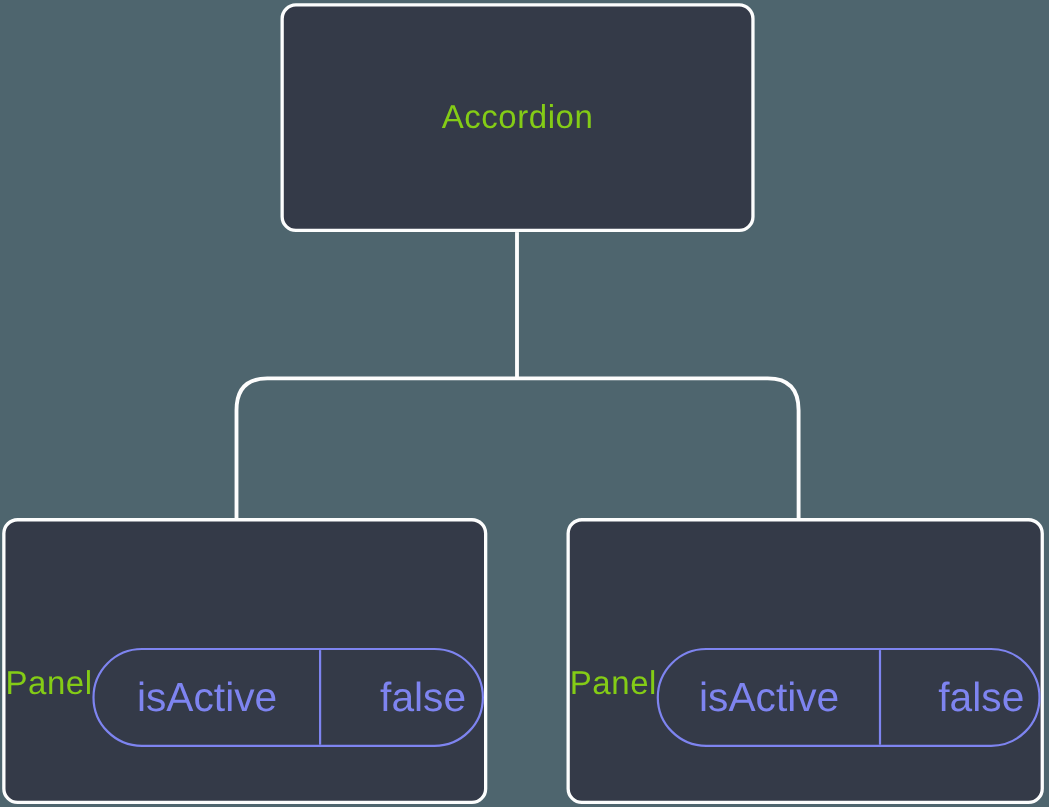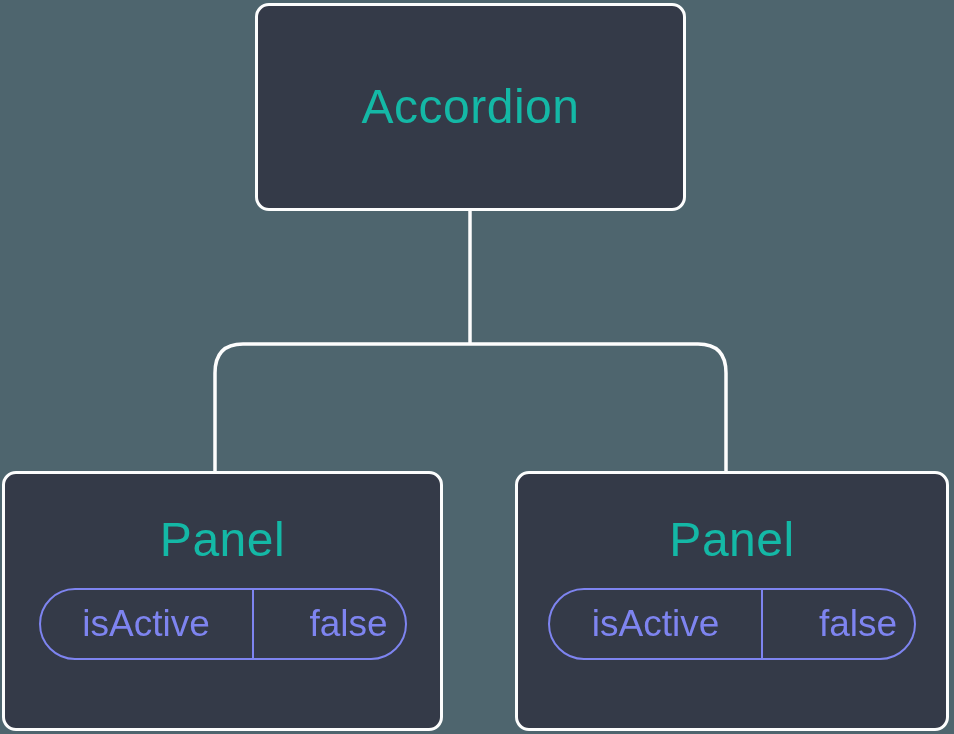--- a/index.html
+++ b/index.html
@@ -41,44 +41,43 @@
     width: 431px;
     height: 208px;
     display: flex;
     align-items: center;
     justify-content: center;
   }
   .panel-node {
     top: 471px;
     height: 260px;
     display: flex;
-    flex-direction: column;
     align-items: center;
     padding-top: 42px;
   }
   .panel-node.left {
     left: 2px;
     width: 441px;
   }
   .panel-node.right {
     left: 515px;
     width: 434px;
   }
   .node-label {
-    color: #14b8a6;
-    font-size: 48px;
+    color: #84cc16;
+    font-size: 30px;
     font-weight: 500;
     line-height: 48px;
     letter-spacing: 0.5px;
   }
   .state-pill {
     box-sizing: border-box;
     margin-top: 24px;
     width: 368px;
-    height: 72px;
+    height: 90px;
     border: 2px solid #7E84F0;
     border-radius: 60px;
     display: flex;
     align-items: stretch;
     color: #7E84F0;
     font-size: 37px;
     font-weight: 400;
     gap: 11px;
   }
   .pill-cell {

